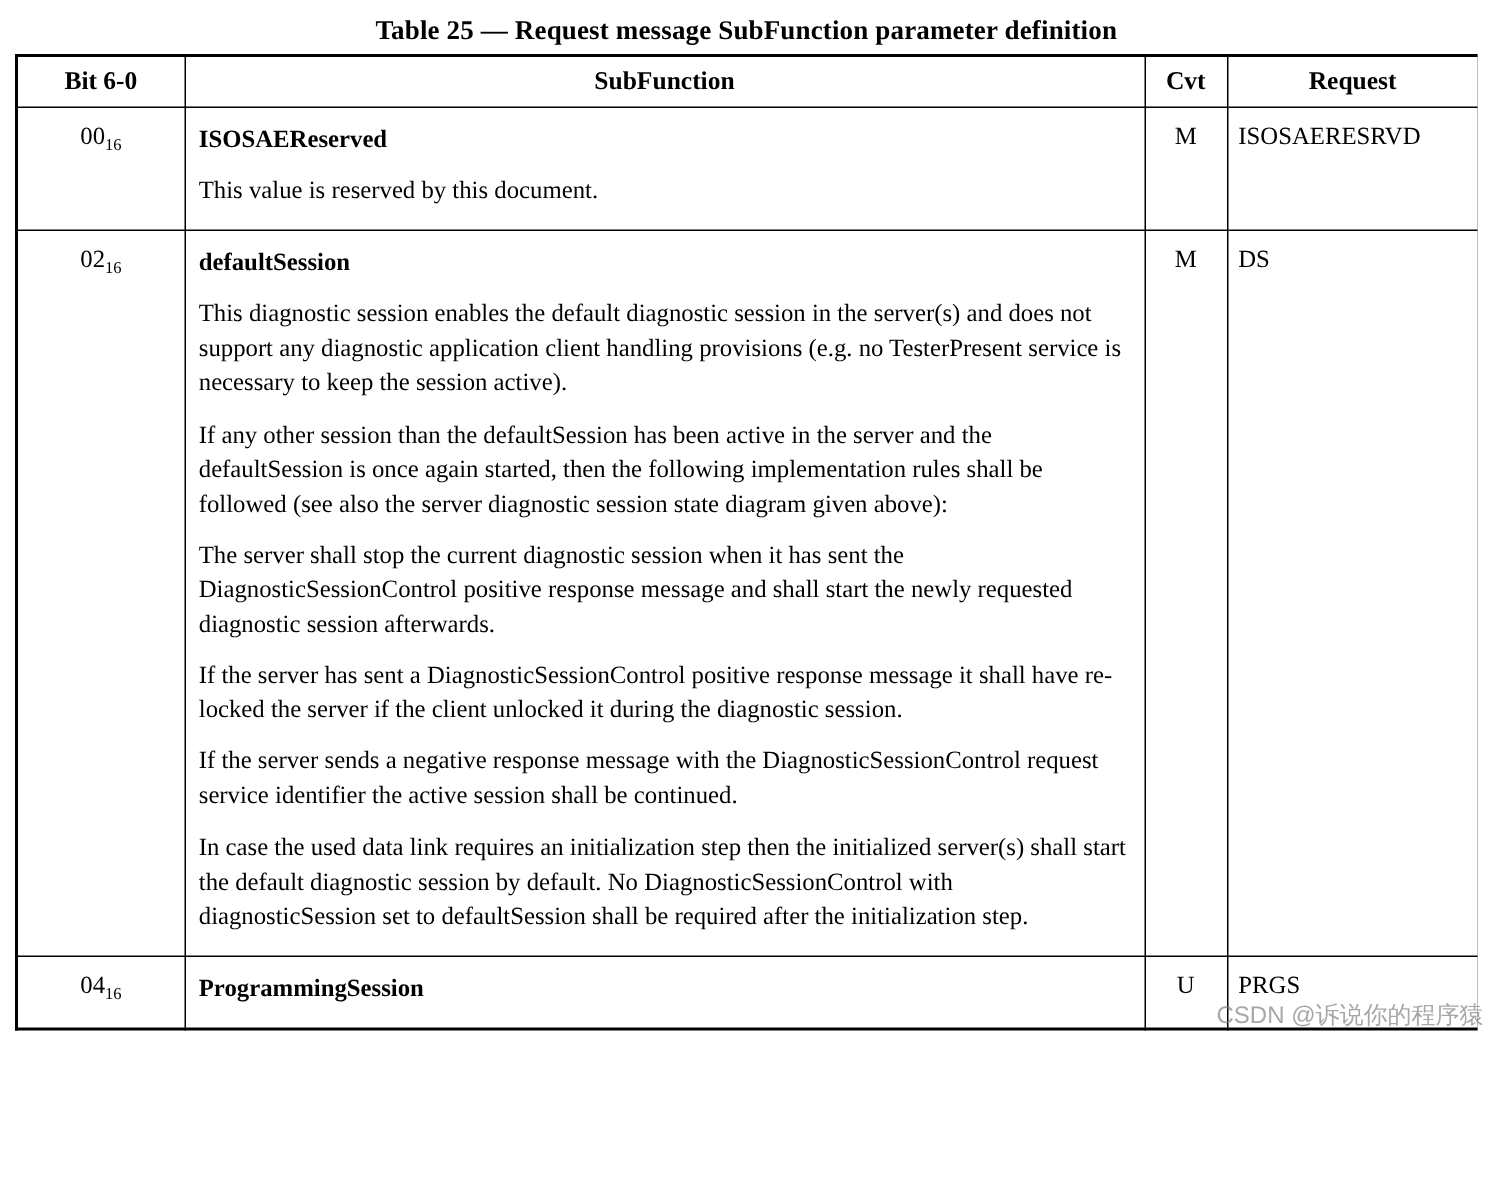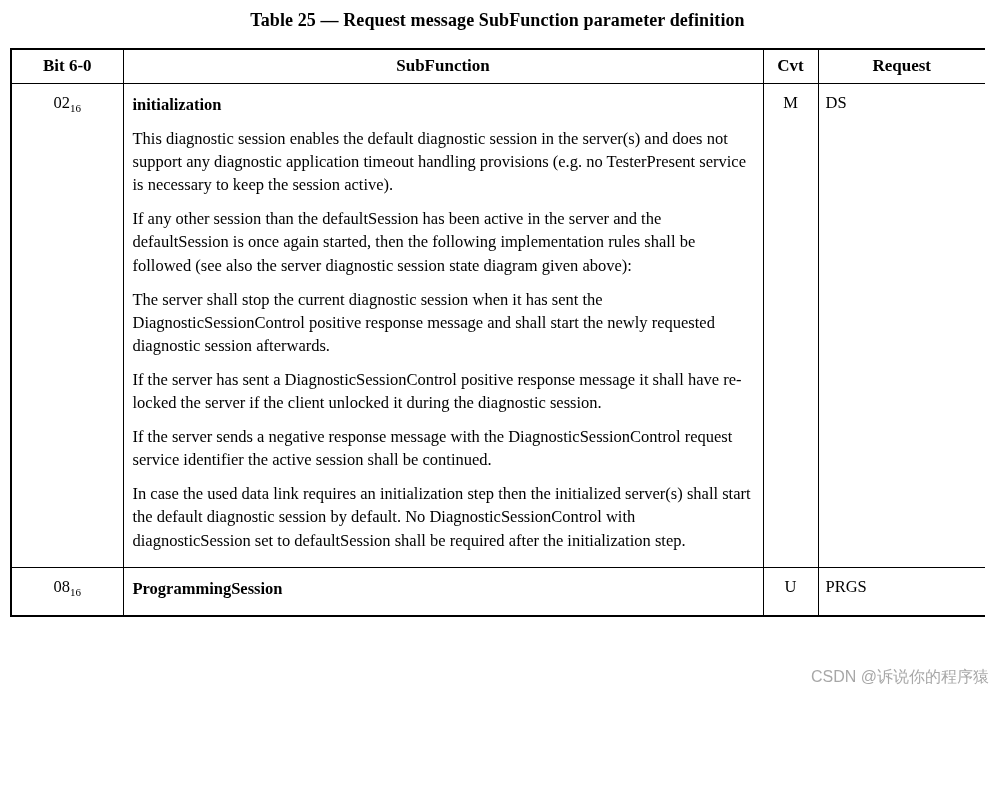--- a/index.html
+++ b/index.html
@@ -16,21 +16,21 @@
     text-align: center;
     font-size: 18px;
     font-weight: bold;
     padding: 10px 0 9px 0;
     letter-spacing: 0.1px;
   }
 
   .table-wrap {
     position: absolute;
     left: 10px;
-    top: 48px;
+    top: 36px;
     width: 975px;
     height: 749px;
     overflow: hidden;
     border-bottom: 3px solid #000000;
   }
 
   table.spec-table {
     width: 975px;
     border-collapse: collapse;
     border: 2.5px solid #000000;
@@ -96,41 +96,52 @@
       <thead>
         <tr>
           <th>Bit 6-0</th>
           <th>SubFunction</th>
           <th>Cvt</th>
           <th>Request</th>
         </tr>
       </thead>
       <tbody>
 
+        <tr>
+          <td class="bit-cell">
+            <span>00</span><sub>16</sub>
+          </td>
+          <td class="desc-cell">
+            <p class="param-name">ISOSAEReserved</p>
+            <p class="body-par">This value is reserved by this document.</p>
+          </td>
+          <td class="cvt-cell">M</td>
+          <td class="mnem-cell">ISOSAERESRVD</td>
+        </tr>
 
         <tr>
           <td class="bit-cell">
             <span>02</span><sub>16</sub>
           </td>
           <td class="desc-cell">
-            <p class="param-name">initialization</p>
-            <p class="body-par">This diagnostic session enables the default diagnostic session in the server(s) and does not support any diagnostic application timeout handling provisions (e.g. no TesterPresent service is necessary to keep the session active).</p>
+            <p class="param-name">defaultSession</p>
+            <p class="body-par">This diagnostic session enables the default diagnostic session in the server(s) and does not support any diagnostic application client handling provisions (e.g. no TesterPresent service is necessary to keep the session active).</p>
             <p class="body-par">If any other session than the defaultSession has been active in the server and the defaultSession is once again started, then the following implementation rules shall be followed (see also the server diagnostic session state diagram given above):</p>
             <p class="body-par">The server shall stop the current diagnostic session when it has sent the DiagnosticSessionControl positive response message and shall start the newly requested diagnostic session afterwards.</p>
             <p class="body-par">If the server has sent a DiagnosticSessionControl positive response message it shall have re-locked the server if the client unlocked it during the diagnostic session.</p>
             <p class="body-par">If the server sends a negative response message with the DiagnosticSessionControl request service identifier the active session shall be continued.</p>
             <p class="body-par">In case the used data link requires an initialization step then the initialized server(s) shall start the default diagnostic session by default. No DiagnosticSessionControl with diagnosticSession set to defaultSession shall be required after the initialization step.</p>
           </td>
           <td class="cvt-cell">M</td>
           <td class="mnem-cell">DS</td>
         </tr>
 
         <tr>
           <td class="bit-cell">
-            <span>08</span><sub>16</sub>
+            <span>04</span><sub>16</sub>
           </td>
           <td class="desc-cell">
             <p class="param-name">ProgrammingSession</p>
           </td>
           <td class="cvt-cell">U</td>
           <td class="mnem-cell">PRGS</td>
         </tr>
 
       </tbody>
     </table>

